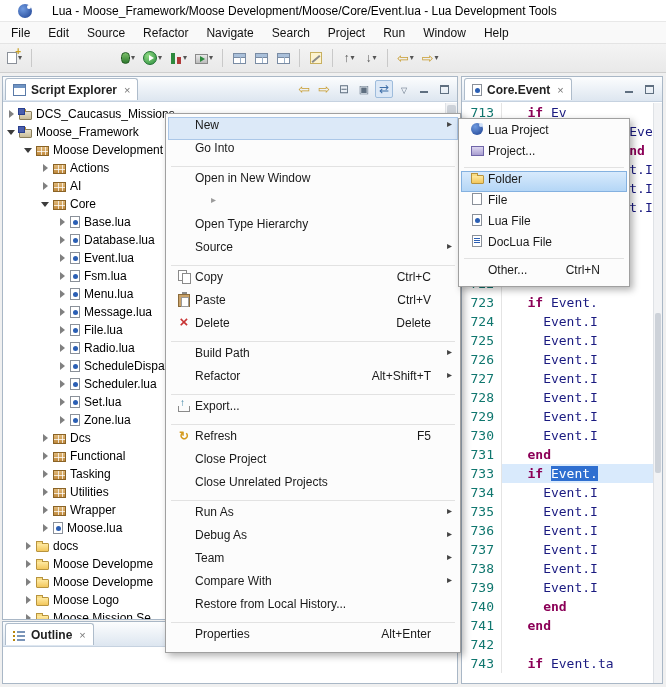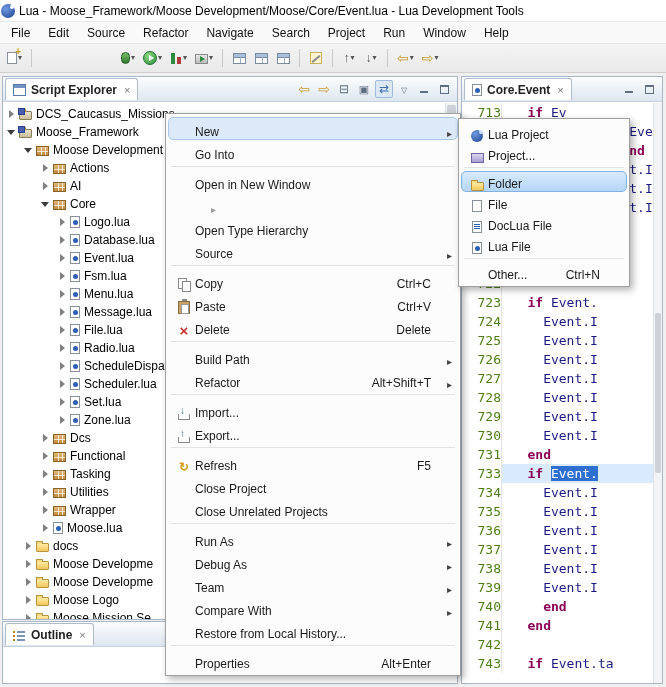--- a/index.html
+++ b/index.html
@@ -1,20 +1,20 @@
 <!DOCTYPE html>
 <html><head>
 <meta charset="utf-8">
 <style>
   *{box-sizing:border-box;margin:0;padding:0}
   html,body{width:666px;height:687px}
   body{position:relative;overflow:hidden;background:#f0f0f0;font-family:"Liberation Sans",sans-serif;font-size:12px;color:#111}
 
   
-  .titlebar{position:absolute;top:0;left:0;right:0;height:22px;background:#fff;border-bottom:1px solid #e8e8e8;display:flex;align-items:center;gap:4px;padding-left:1px}
+  .titlebar{position:absolute;top:0;left:0;right:0;height:22px;background:#fff;border-bottom:1px solid #e8e8e8;display:flex;align-items:center;gap:20px;padding-left:18px}
   .titlebar .txt{white-space:nowrap;color:#000}
   .menubar{position:absolute;top:22px;left:0;right:0;height:22px;background:#f9f9f9;border-bottom:1px solid #e4e4e4;display:flex;align-items:center;padding-left:2px}
   .menu-item{padding:3px 9px}
   .toolbar{position:absolute;top:44px;left:0;right:0;height:29px;background:linear-gradient(#f4f4f4,#e9e9e9);border-bottom:1px solid #cfcfcf;display:flex;align-items:center;gap:2px;padding:0 4px}
   .tb-btn{height:22px;min-width:20px;display:flex;align-items:center;justify-content:center;gap:1px;border:1px solid transparent;border-radius:2px;padding:0 2px}
   .tb-sep{width:1px;height:18px;background:#c9c9c9;margin:0 4px}
   .caret{font-size:8px;color:#555;line-height:1}
 
   
   .panel{position:absolute;background:#fff;border:1px solid #a9b7c6}
@@ -34,31 +34,31 @@
   .arrow{width:10px;height:10px;margin-right:2px;position:relative;flex:none}
   .arrow.c::before{content:'';position:absolute;left:2px;top:1px;border-left:5px solid #808080;border-top:4px solid transparent;border-bottom:4px solid transparent}
   .arrow.e::before{content:'';position:absolute;left:0;top:3px;border-top:5px solid #3c3c3c;border-left:4px solid transparent;border-right:4px solid transparent}
   .tlabel{margin-left:4px;color:#000}
   .vscroll{position:absolute;top:26px;right:0;width:12px;bottom:0;background:#f2f3f5;border-left:1px solid #dfe2e6}
   .vthumb{position:absolute;left:1px;right:1px;background:#cdd2d9;border-radius:2px}
 
   
   .ed-body{position:absolute;top:26px;left:0;right:9px;bottom:0;background:#fff;font-family:"DejaVu Sans Mono",monospace;font-size:13px;overflow:hidden}
   .cl-row{height:19px;display:flex}
-  .ln{width:40px;flex:none;text-align:right;color:#4d7c0f;line-height:19px;border-right:1px solid #e4e4e4;background:#fff}
+  .ln{width:40px;flex:none;text-align:right;padding-right:7px;color:#0f766e;line-height:19px;border-right:1px solid #e4e4e4;background:#fff}
   .code{flex:1;line-height:19px;color:#1a1a80;white-space:pre;padding-left:2px}
   .kw{color:#8b0057;font-weight:700}
   .sel{background:#2f6fd0;color:#fff}
   .cl-row.current .code{background:#d9eafc}
   .ed-scroll{position:absolute;top:26px;right:0;bottom:0;width:9px;background:#f2f3f5;border-left:1px solid #dfe2e6}
 
   
   #ctx{position:absolute;left:165px;top:113px;width:296px;background:#fcfcfc;border:1px solid #a0a0a0;box-shadow:3px 3px 7px rgba(0,0,0,.3);padding:3px 2px;z-index:50}
   #submenu{position:absolute;left:458px;top:118px;width:172px;background:#fcfcfc;border:1px solid #a0a0a0;box-shadow:3px 3px 7px rgba(0,0,0,.3);padding:3px 2px;z-index:60}
-  .mrow,.srow{display:flex;align-items:flex-end;padding:0 5px 0 4px;color:#1a1a1a;border:1px solid transparent;border-radius:5px}
+  .mrow,.srow{display:flex;align-items:flex-start;padding:0 5px 0 4px;color:#1a1a1a;border:1px solid transparent;border-radius:0}
   .mrow{height:23px}
   .srow{height:21px}
   .mic{width:22px;flex:none;display:flex;justify-content:center;align-items:center}
   .mlabel{flex:1;white-space:nowrap}
   .mshort{margin-right:12px;color:#1a1a1a}
   .subar{width:9px;font-size:10px;color:#444;text-align:right}
   .mrow.disabled,.mrow.disabled .mshort,.mrow.disabled .subar{color:#9b9b9b}
   .mrow.hl{background:#dce9f8;border-color:#abc7e8}
   .srow.hl2{background:linear-gradient(#d8eafc,#b4d6f6);border-color:#84b1e0}
   .msep{height:1px;background:#e2e2e2;margin:3px 3px}
@@ -263,21 +263,21 @@
         <span class="tlabel">AI</span>
       </div>
       <div class="trow" style="padding-left: 38px;">
         <span class="arrow e"></span>
         <span class="ic ic-package"></span>
         <span class="tlabel">Core</span>
       </div>
       <div class="trow" style="padding-left: 55px;">
         <span class="arrow c"></span>
         <span class="ic ic-lua-file"></span>
-        <span class="tlabel">Logo.lua</span>
+        <span class="tlabel">Base.lua</span>
       </div>
       <div class="trow" style="padding-left: 55px;">
         <span class="arrow c"></span>
         <span class="ic ic-lua-file"></span>
         <span class="tlabel">Database.lua</span>
       </div>
       <div class="trow" style="padding-left: 55px;">
         <span class="arrow c"></span>
         <span class="ic ic-lua-file"></span>
         <span class="tlabel">Event.lua</span>
@@ -623,28 +623,20 @@
     </div>
     <div class="mrow">
       <span class="mic"></span>
       <span class="mlabel">Refactor</span>
       <span class="mshort">Alt+Shift+T</span>
       <span class="subar">▸</span>
     </div>
     <div class="msep"></div>
     <div class="mrow">
       <span class="mic">
-        <span class="ic ic-import"></span>
-      </span>
-      <span class="mlabel">Import...</span>
-      <span class="mshort"></span>
-      <span class="subar"></span>
-    </div>
-    <div class="mrow">
-      <span class="mic">
         <span class="ic ic-export"></span>
       </span>
       <span class="mlabel">Export...</span>
       <span class="mshort"></span>
       <span class="subar"></span>
     </div>
     <div class="msep"></div>
     <div class="mrow">
       <span class="mic">
         <span class="ic ic-refresh"></span>
@@ -733,31 +725,31 @@
     <div class="srow">
       <span class="mic">
         <span class="ic ic-file"></span>
       </span>
       <span class="mlabel">File</span>
       <span class="mshort"></span>
       <span class="subar"></span>
     </div>
     <div class="srow">
       <span class="mic">
+        <span class="ic ic-lua-file"></span>
+      </span>
+      <span class="mlabel">Lua File</span>
+      <span class="mshort"></span>
+      <span class="subar"></span>
+    </div>
+    <div class="srow">
+      <span class="mic">
         <span class="ic ic-doclua-file"></span>
       </span>
       <span class="mlabel">DocLua File</span>
-      <span class="mshort"></span>
-      <span class="subar"></span>
-    </div>
-    <div class="srow">
-      <span class="mic">
-        <span class="ic ic-lua-file"></span>
-      </span>
-      <span class="mlabel">Lua File</span>
       <span class="mshort"></span>
       <span class="subar"></span>
     </div>
     <div class="msep"></div>
     <div class="srow">
       <span class="mic"></span>
       <span class="mlabel">Other...</span>
       <span class="mshort">Ctrl+N</span>
       <span class="subar"></span>
     </div>

